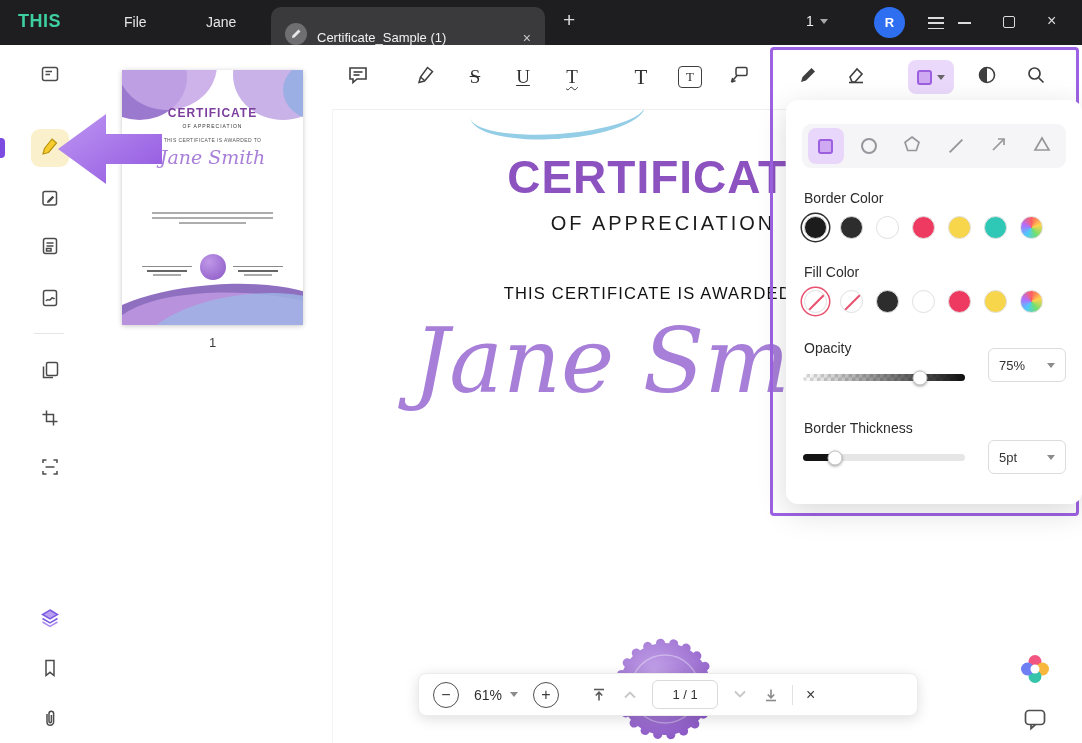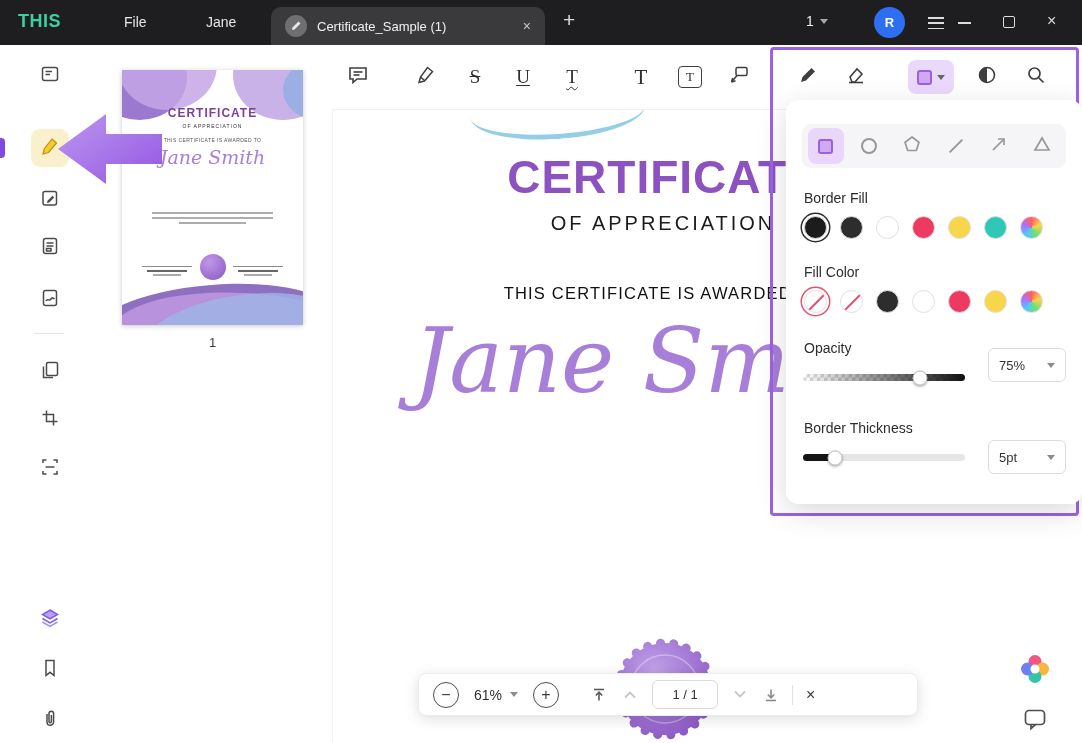--- a/index.html
+++ b/index.html
@@ -4,21 +4,21 @@
 <style>
 *{margin:0;padding:0;box-sizing:border-box}
 html,body{width:1082px;height:743px;overflow:hidden;font-family:"Liberation Sans",sans-serif;background:#fff;position:relative}
 
 
 #titlebar{position:absolute;left:0;top:0;width:1082px;height:45px;background:#1e1e20;z-index:40}
 #logo{position:absolute;left:18px;top:11px;font-size:18px;font-weight:bold;letter-spacing:.5px;color:#3ecf9e}
 .menu{position:absolute;top:14px;font-size:14px;color:#e6e6e6}
 #menu-file{left:124px}
 #menu-help{left:206px}
-#tab{position:absolute;left:271px;top:7px;width:274px;height:38px;background:#3a3a3c;border-radius:10px 10px 0 0;display:flex;align-items:center;gap:10px;padding:0 14px}
+#tab{position:absolute;left:271px;top:7px;width:274px;height:38px;background:#3a3a3c;border-radius:10px 10px 0 0;display:flex;align-items:flex-end;gap:10px;padding:0 14px}
 #tab-badge{width:22px;height:22px;border-radius:50%;background:#6f6f72;display:flex;align-items:center;justify-content:center;flex:none}
 #tab-title{font-size:13px;color:#f1f1f1;flex:1;white-space:nowrap;overflow:hidden}
 #tab-close{color:#c9c9c9;font-size:14px;line-height:1}
 #newtab{position:absolute;left:563px;top:8px;font-size:21px;font-weight:300;color:#d9d9d9}
 #tb-counter{position:absolute;left:806px;top:13px;display:flex;align-items:center;gap:6px;color:#efefef;font-size:14px}
 .caret-down{width:0;height:0;border-left:4.5px solid transparent;border-right:4.5px solid transparent;border-top:5px solid #a9a9a9}
 #avatar{position:absolute;left:874px;top:7px;width:31px;height:31px;border-radius:50%;background:#2e6ff2;color:#fff;font-size:13px;font-weight:bold;display:flex;align-items:center;justify-content:center}
 #hamburger{position:absolute;left:928px;top:17px;display:flex;flex-direction:column;gap:3.5px}
 #hamburger div{width:16px;height:1.8px;background:#dcdcdc}
 #win-min{position:absolute;left:958px;top:22px;width:13px;height:1.8px;background:#dcdcdc}
@@ -416,21 +416,21 @@
             <path d="M8 4 h6 v6"></path>
           </svg></span>
     </div>
     <div class="shape-item">
       <span><svg width="18" height="18" viewBox="0 0 18 18" fill="none" stroke="#96969c" stroke-width="1.7">
             <path d="M9 3 L16 15 H2 Z"></path>
           </svg></span>
     </div>
   </div>
 
-  <div class="p-label" id="lbl-border">Border Fill</div>
+  <div class="p-label" id="lbl-border">Border Color</div>
   <div class="swatch-row" id="row-border">
     <div class="swatch ring-dark" style="background: rgb(28, 28, 28);"></div>
     <div class="swatch" style="background: rgb(45, 45, 45);"></div>
     <div class="swatch" style="background: rgb(255, 255, 255);"></div>
     <div class="swatch" style="background: rgb(238, 58, 97);"></div>
     <div class="swatch" style="background: rgb(248, 214, 75);"></div>
     <div class="swatch" style="background: rgb(47, 199, 181);"></div>
     <div class="swatch" style="background: conic-gradient(rgb(255, 95, 95), rgb(255, 211, 77), rgb(114, 224, 110), rgb(77, 201, 255), rgb(176, 110, 255), rgb(255, 95, 95));"></div>
   </div>
 

